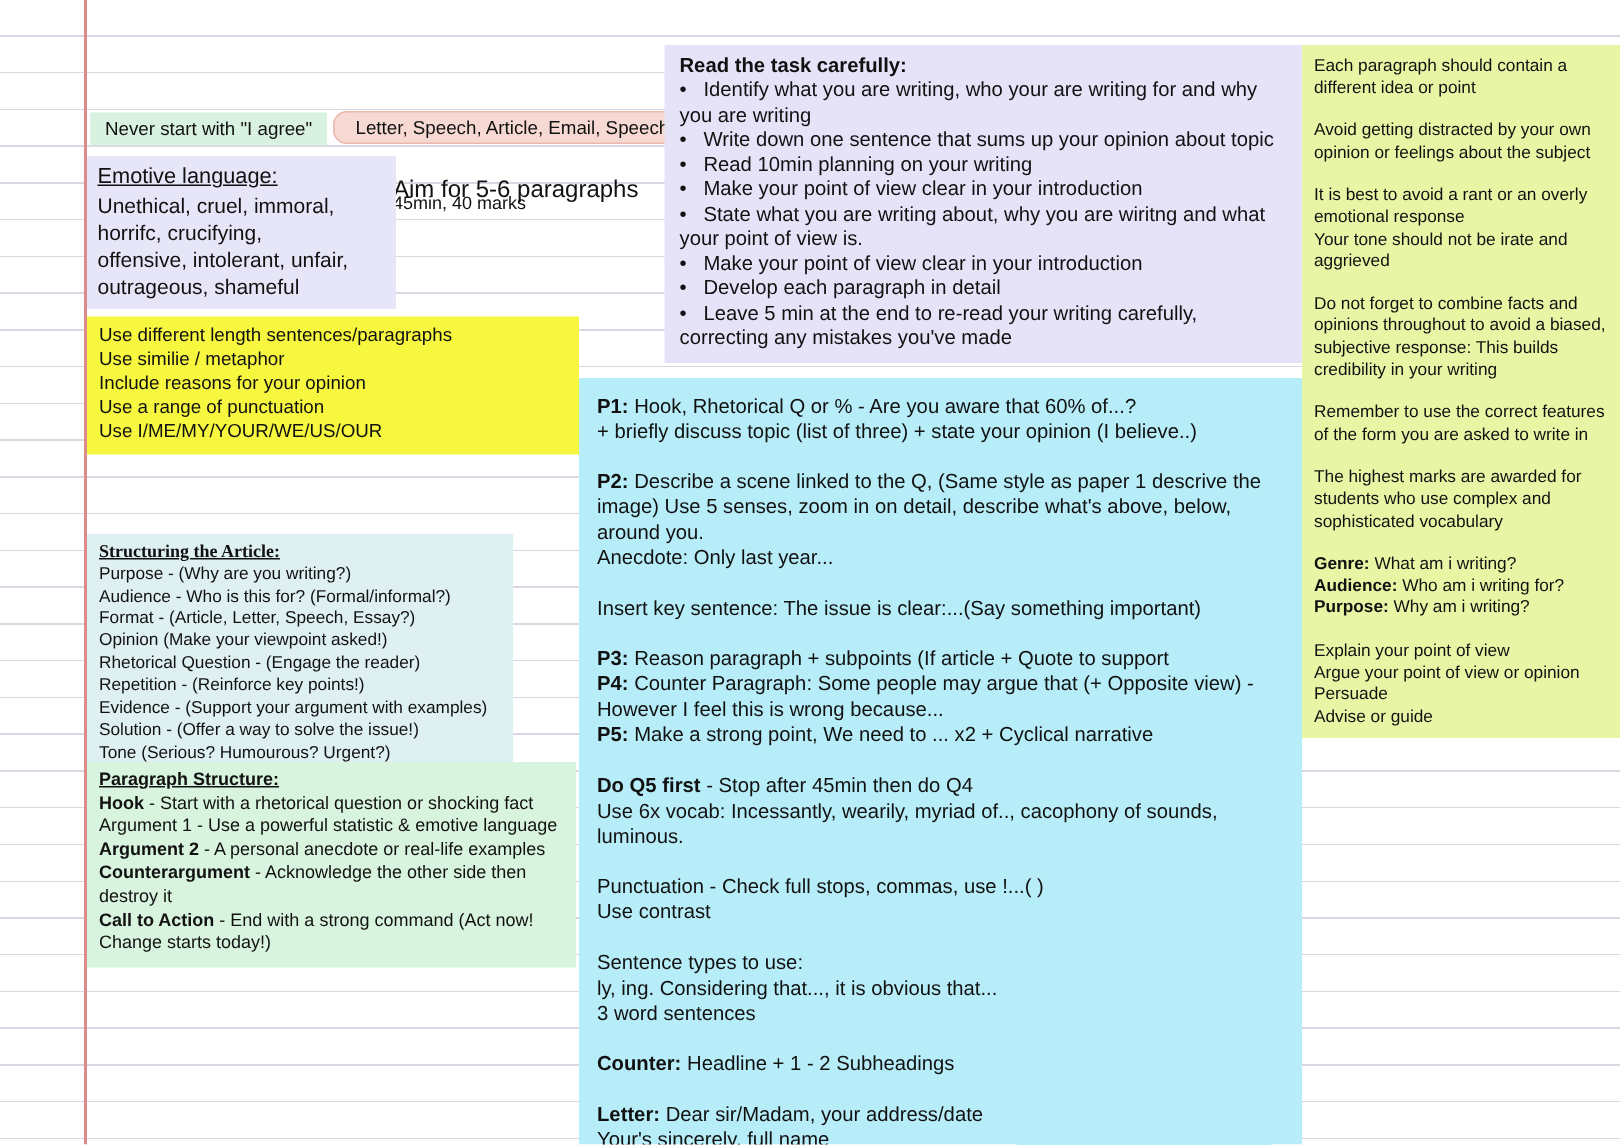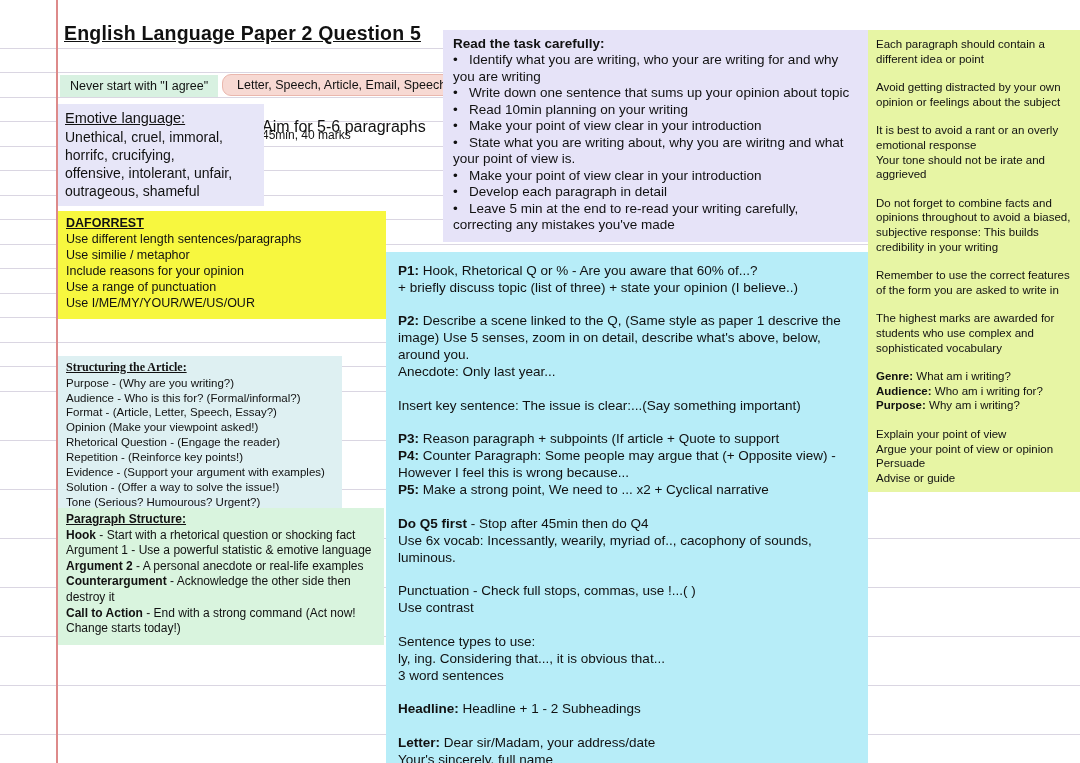--- a/index.html
+++ b/index.html
@@ -43,21 +43,20 @@
   .note-task { left:443px; top:30px; width:426px; background:#e6e3f8; padding:6px 10px 8px; font-size:13.5px; line-height:1.22; }
   .note-plan { left:386px; top:252px; width:482px; height:511px; background:#b7edf8; padding:10px 12px; font-size:13.5px; line-height:1.26; }
   .note-right { left:868px; top:30px; width:212px; background:#e7f5a4; padding:7px 8px; font-size:11.5px; line-height:1.27; }
 </style>
 </head>
 <body>
 
 <div class="sheet">
   <div class="margin-line"></div>
 
-  <h1 class="title">English Language Paper 2 Question 5</h1>
 
   <div class="note note-green">
     <span>Never start with "I agree"</span>
   </div>
 
   <div class="note note-pink">
     <span>Letter, Speech, Article, Email, Speech</span>
   </div>
 
   <div class="note aim-note">
@@ -70,21 +69,20 @@
 
   <div class="note note-emotive">
     <div class="note-title">Emotive language:</div>
     <div class="block">Unethical, cruel, immoral,
 horrifc, crucifying,
 offensive, intolerant, unfair,
 outrageous, shameful</div>
   </div>
 
   <div class="note note-daforrest">
-    <div class="note-title bold-title">DAFORREST</div>
     <div>
         <div class="block">Use different length sentences/paragraphs</div>
         <div class="block">Use similie / metaphor</div>
         <div class="block">Include reasons for your opinion</div>
         <div class="block">Use a range of punctuation</div>
         <div class="block">Use I/ME/MY/YOUR/WE/US/OUR</div>
       </div>
   </div>
 
   <div class="note note-structuring">
@@ -137,21 +135,21 @@
         <div class="block"><span class="lead">P3:</span> Reason paragraph + subpoints (If article + Quote to support</div>
         <div class="block"><span class="lead">P4:</span> Counter Paragraph: Some people may argue that (+ Opposite view) - However I feel this is wrong because...</div>
         <div class="block gap"><span class="lead">P5:</span> Make a strong point, We need to ... x2 + Cyclical narrative</div>
         <div class="block gap"><span class="lead">Do Q5 first</span> - Stop after 45min then do Q4
 Use 6x vocab: Incessantly, wearily, myriad of.., cacophony of sounds, luminous.</div>
         <div class="block gap">Punctuation - Check full stops, commas, use !...( )
 Use contrast</div>
         <div class="block gap">Sentence types to use:
 ly, ing. Considering that..., it is obvious that...
 3 word sentences</div>
-        <div class="block gap"><span class="lead">Headline:</span> Headline + 1 - 2 Subheadings</div>
+        <div class="block gap"><span class="lead">Counter:</span> Headline + 1 - 2 Subheadings</div>
         <div class="block"><span class="lead">Letter:</span> Dear sir/Madam, your address/date
 Your's sincerely, full name</div>
       </div>
   </div>
 
   <div class="note note-right">
     <div>
         <div class="block gap">Each paragraph should contain a different idea or point</div>
         <div class="block gap">Avoid getting distracted by your own
 opinion or feelings about the subject</div>

